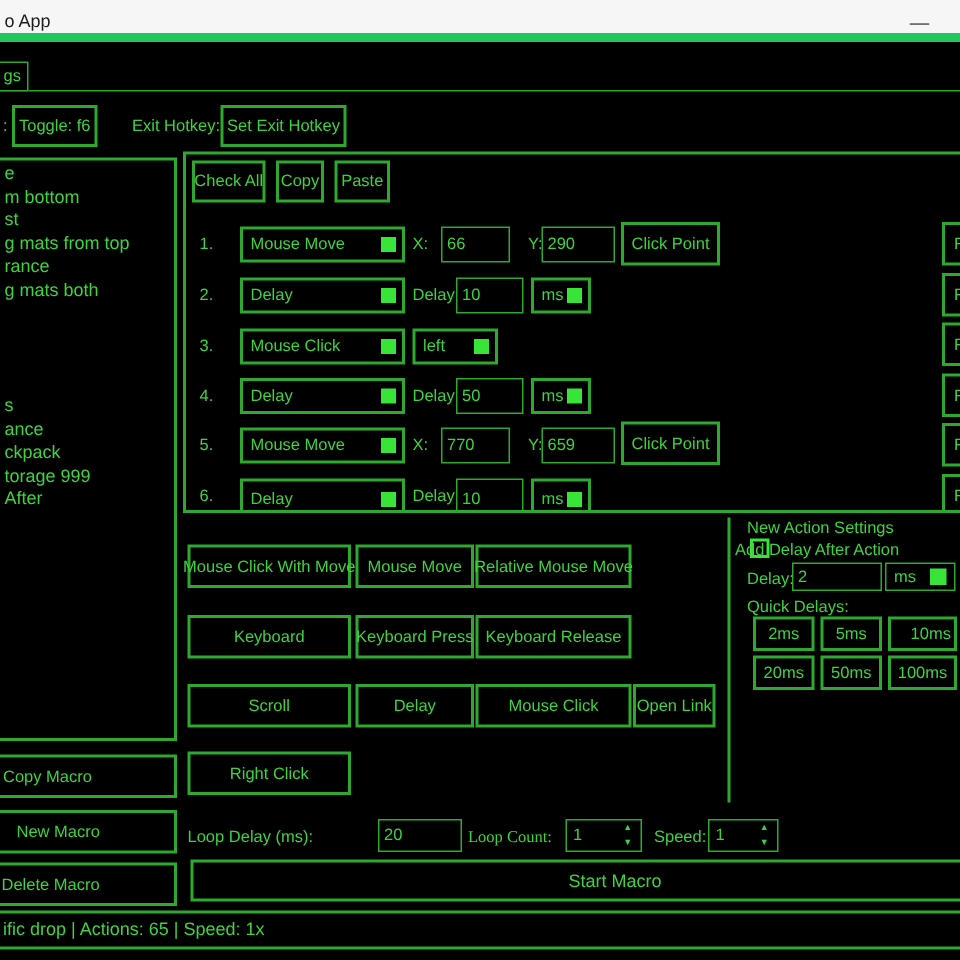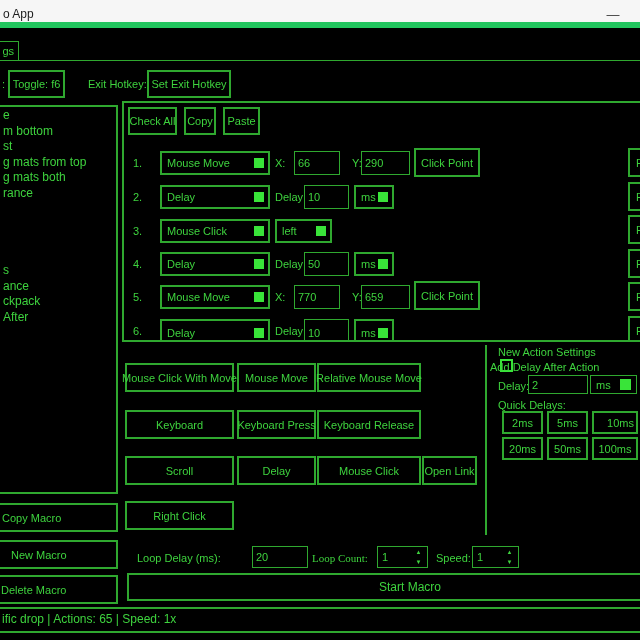--- a/index.html
+++ b/index.html
@@ -77,29 +77,30 @@
   <span class="label" style="left:2px;top:78px;">:</span>
   <div class="btn" style="left:8px;top:70px;width:57px;height:28px;">Toggle: f6</div>
   <span class="label" style="left:88px;top:78px;">Exit Hotkey:</span>
   <div class="btn" style="left:147px;top:70px;width:84px;height:28px;">Set Exit Hotkey</div>
 
   <div class="listbox">
     <div class="mitem">e</div>
     <div class="mitem">m bottom</div>
     <div class="mitem">st</div>
     <div class="mitem">g mats from top</div>
+    <div class="mitem">rance</div>
     <div class="mitem">g mats both</div>
-    <div class="mitem">rance</div>
     <div class="mitem"></div>
     <div class="mitem"></div>
     <div class="mitem"></div>
     <div class="mitem"></div>
     <div class="mitem">s</div>
     <div class="mitem">ance</div>
     <div class="mitem">ckpack</div>
+    <div class="mitem">torage 999</div>
     <div class="mitem">After</div>
   </div>
 
   <div class="btn leftalign" style="left:-10px;top:503px;width:128px;height:29px;padding-left:10px;">Copy Macro</div>
   <div class="btn leftalign" style="left:-10px;top:540px;width:128px;height:29px;padding-left:19px;">New Macro</div>
   <div class="btn leftalign" style="left:-10px;top:575px;width:128px;height:29px;padding-left:9px;">Delete Macro</div>
 
   <div class="panel">
 
     <div class="btn" style="left:4px;top:4px;width:49px;height:28px;">Check All</div>
@@ -206,21 +207,21 @@
     <span class="sq"></span>
   </div>
   <span class="label" style="left:498px;top:399px;">Quick Delays:</span>
   <div class="btn" style="left:502px;top:411px;width:41px;height:23px;">2ms</div>
   <div class="btn" style="left:547px;top:411px;width:41px;height:23px;">5ms</div>
   <div class="btn" style="left:592px;top:411px;width:46px;height:23px;padding-left:11px;">10ms</div>
   <div class="btn" style="left:502px;top:437px;width:41px;height:23px;">20ms</div>
   <div class="btn" style="left:547px;top:437px;width:41px;height:23px;">50ms</div>
   <div class="btn" style="left:592px;top:437px;width:46px;height:23px;">100ms</div>
 
-  <span class="label" style="left:125px;top:552px;margin-left:12px;">Loop Delay (ms):</span>
+  <span class="label" style="left:125px;top:552px;">Loop Delay (ms):</span>
   <input class="input" style="left: 252px; top: 546px; width: 56px; height: 22px;" readonly="" value="20">
   <span class="label" style="left:312px;top:552px;font-family:Liberation Serif, serif;">Loop Count:</span>
   <div class="spinner" style="left:377px;top:546px;width:51px;height:22px;">
     <span>1</span>
     <span class="spin-arrows">
       <span>▲</span>
       <span>▼</span>
     </span>
   </div>
   <span class="label" style="left:436px;top:552px;">Speed:</span>

